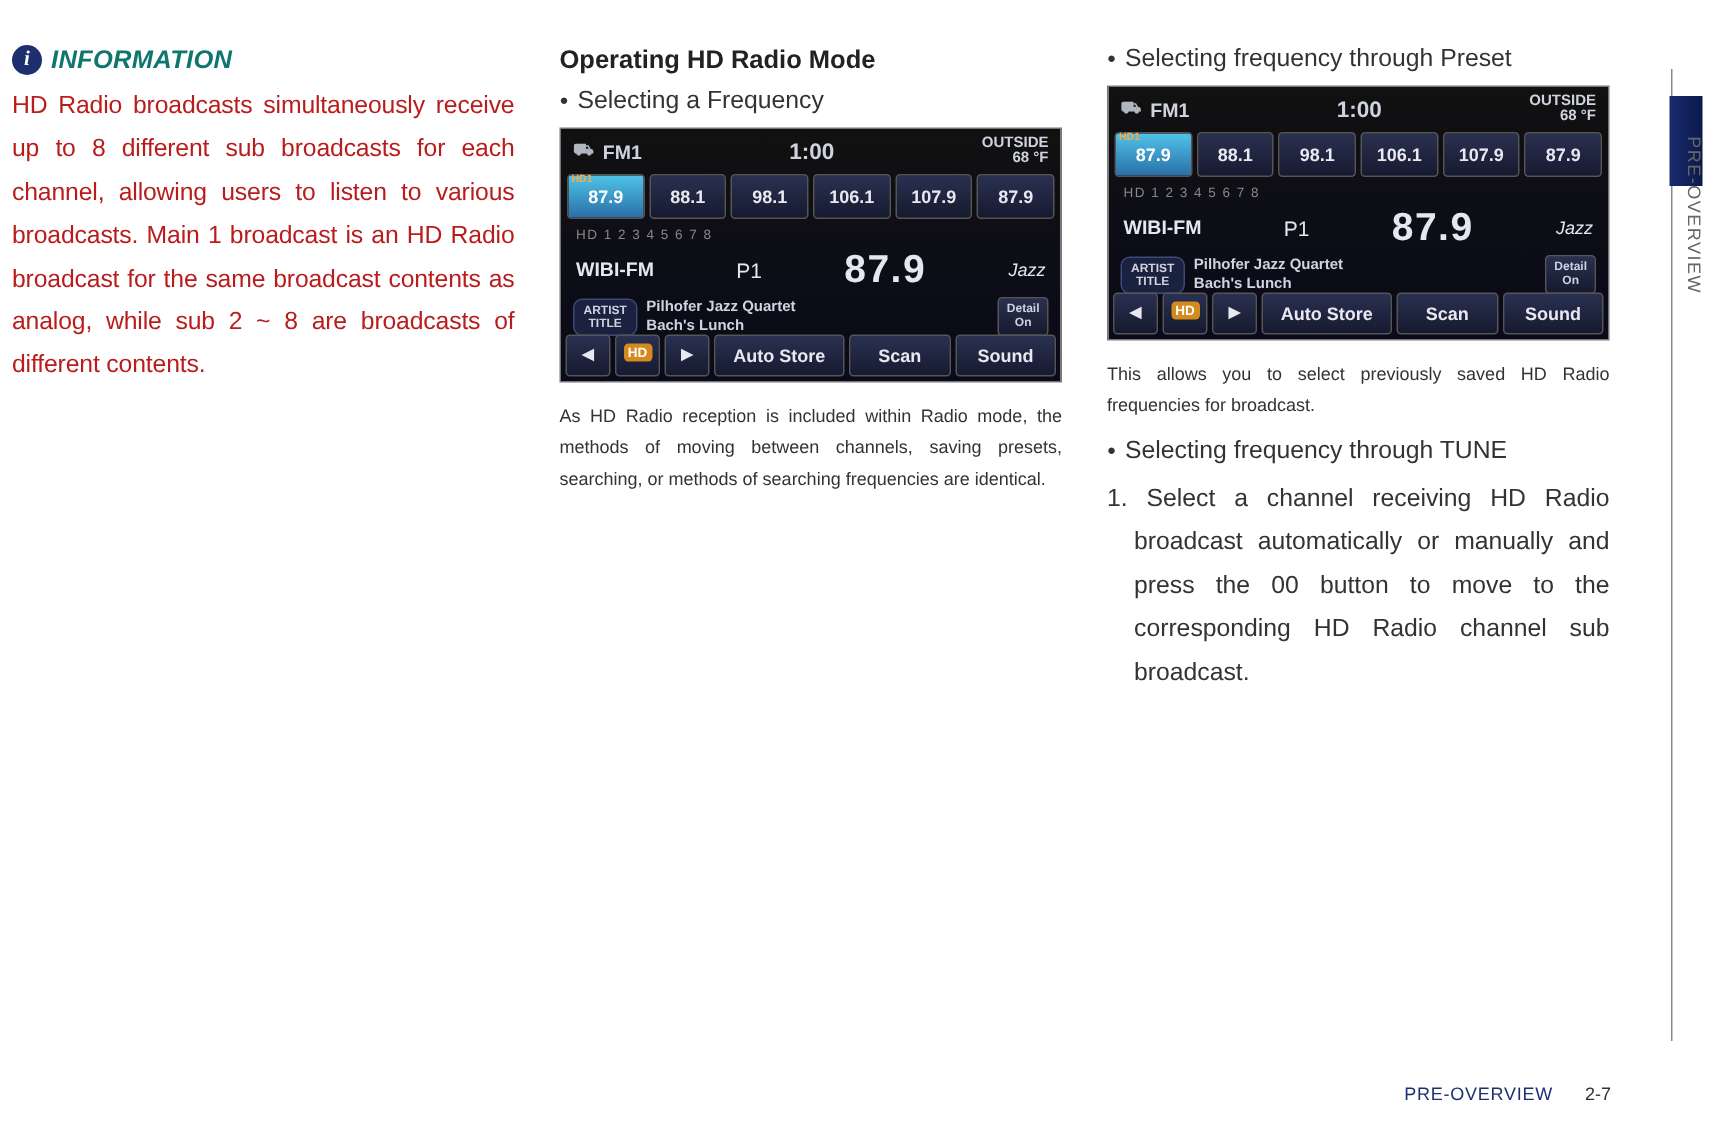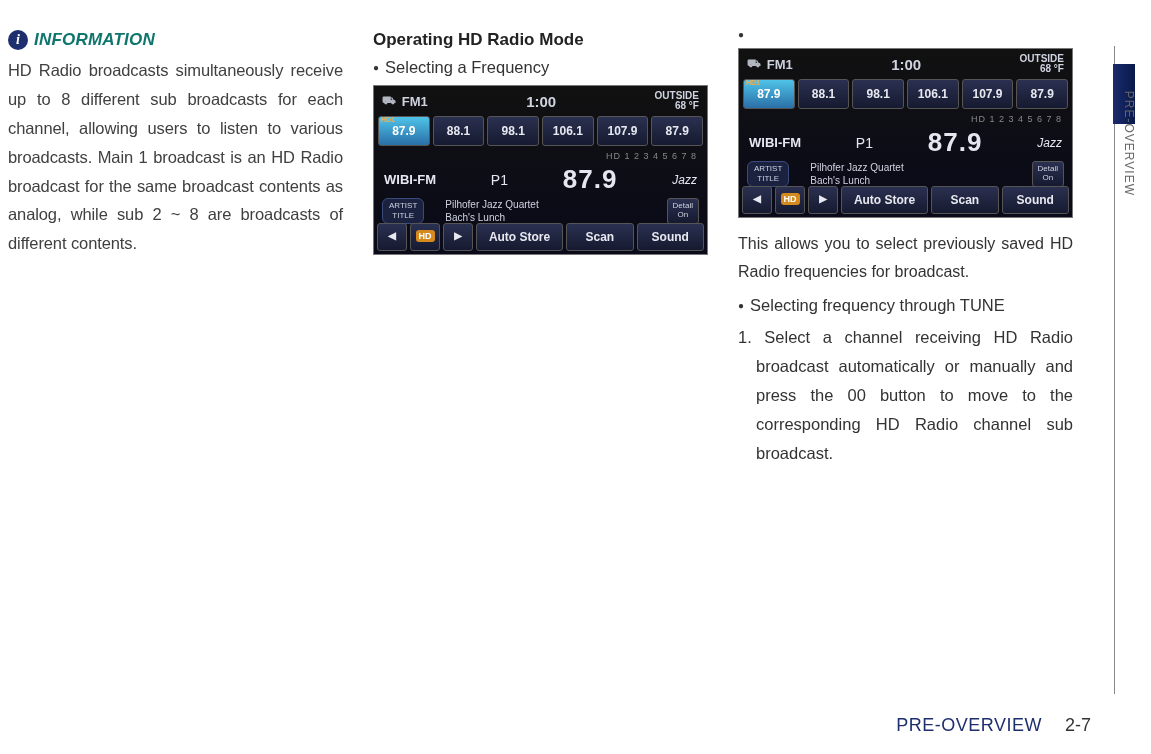--- a/index.html
+++ b/index.html
@@ -47,21 +47,21 @@
   .info-heading .label {
     color: #0f766e;
     font-weight: 700;
     font-style: italic;
     font-size: 17px;
     letter-spacing: 0.2px;
   }
   .body-text {
     font-size: 16.5px;
     line-height: 1.75;
-    color: #404040;
+    color: #b91c1c;
     text-align: justify;
     letter-spacing: -0.1px;
   }
   
   .h2 {
     font-size: 17px;
     font-weight: 700;
     color: #222;
     margin-bottom: 8px;
   }
@@ -71,21 +71,21 @@
     gap: 6px;
     margin-bottom: 8px;
     font-size: 16.5px;
     color: #333;
   }
   .bullet-row .dot {
     font-size: 10px;
     line-height: 1;
   }
   .para {
-    font-size: 16px;
+    font-size: 12px;
     line-height: 1.75;
     color: #333;
     text-align: justify;
     margin-bottom: 10px;
   }
   .list-item {
     font-size: 16.5px;
     line-height: 1.75;
     color: #333;
     text-align: justify;
@@ -138,42 +138,43 @@
     background: linear-gradient(#4fc3e8,#2a6fa8);
     color: #fff;
   }
   .preset .hd {
     position: absolute;
     top: -1px; left: 2px;
     font-size: 7px;
     color: #fa4;
   }
   .hd-row {
-    text-align: right;
+    text-align: left;
     color: #888;
     font-size: 9px;
     padding: 3px 10px;
     letter-spacing: 1px;
   }
   .radio-mid {
     display: flex;
     align-items: center;
     justify-content: space-between;
     padding: 0 10px;
     color: #e6e6f0;
   }
   .radio-mid .station { font-size: 13px; font-weight: bold; }
   .radio-mid .p1 { font-size: 14px; font-weight: normal; }
   .radio-mid .freq { font-size: 26px; font-weight: bold; letter-spacing:1px; }
   .radio-mid .genre { font-size: 12px; font-style: italic; }
   .radio-info {
     display: flex;
-    align-items: center;
+    align-items: flex-end;
     padding: 3px 8px;
-    gap: 21px;
+    gap: 6px;
+    font-weight: bold;
   }
   .at-tag {
     border: 1px solid #3a4a7a;
     background:#1a2240;
     border-radius: 6px;
     color: #cfd3e0;
     font-size: 8px;
     line-height: 1.2;
     padding: 2px 6px;
     text-align: center;
@@ -257,22 +258,22 @@
     right:36px;
     width:1px;
     height:100%;
     background:#888;
   }
 
   
   .footer {
     position: absolute;
     bottom: 18px;
-    right: 60px;
-    font-size: 18px;
+    right: 77px;
+    font-size: 12px;
     color: #333;
   }
   .footer .sect {
     color: #1d2f6f;
     letter-spacing: 0.5px;
     margin-right: 18px;
   }
 </style>
 </head>
 <body>
@@ -326,25 +327,27 @@
       <div class="radio-bottom">
         <div class="bot-btn bot-small">◀</div>
         <div class="bot-btn bot-small"><span class="hd-icon">HD</span></div>
         <div class="bot-btn bot-small">▶</div>
         <div class="bot-btn bot-med">Auto Store</div>
         <div class="bot-btn bot-lg">Scan</div>
         <div class="bot-btn bot-lg">Sound</div>
       </div>
     </div>
 
+    <p class="para">As HD Radio reception is included within Radio mode, the methods of moving between channels, saving presets, searching, or methods of searching frequencies are identical.</p>
   </div>
 
   <div class="col">
     <div class="bullet-row">
       <span class="dot">●</span>
+      <span>Selecting frequency through Preset</span>
     </div>
 
     <div class="radio-img">
       <div class="radio-top">
         <span class="fm1">
             <span class="gps">⛟</span>
             <span>FM1</span>
           </span>
         <span class="time">1:00</span>
         <span class="temp"><span>OUTSIDE</span><br><span>68 °F</span></span>

